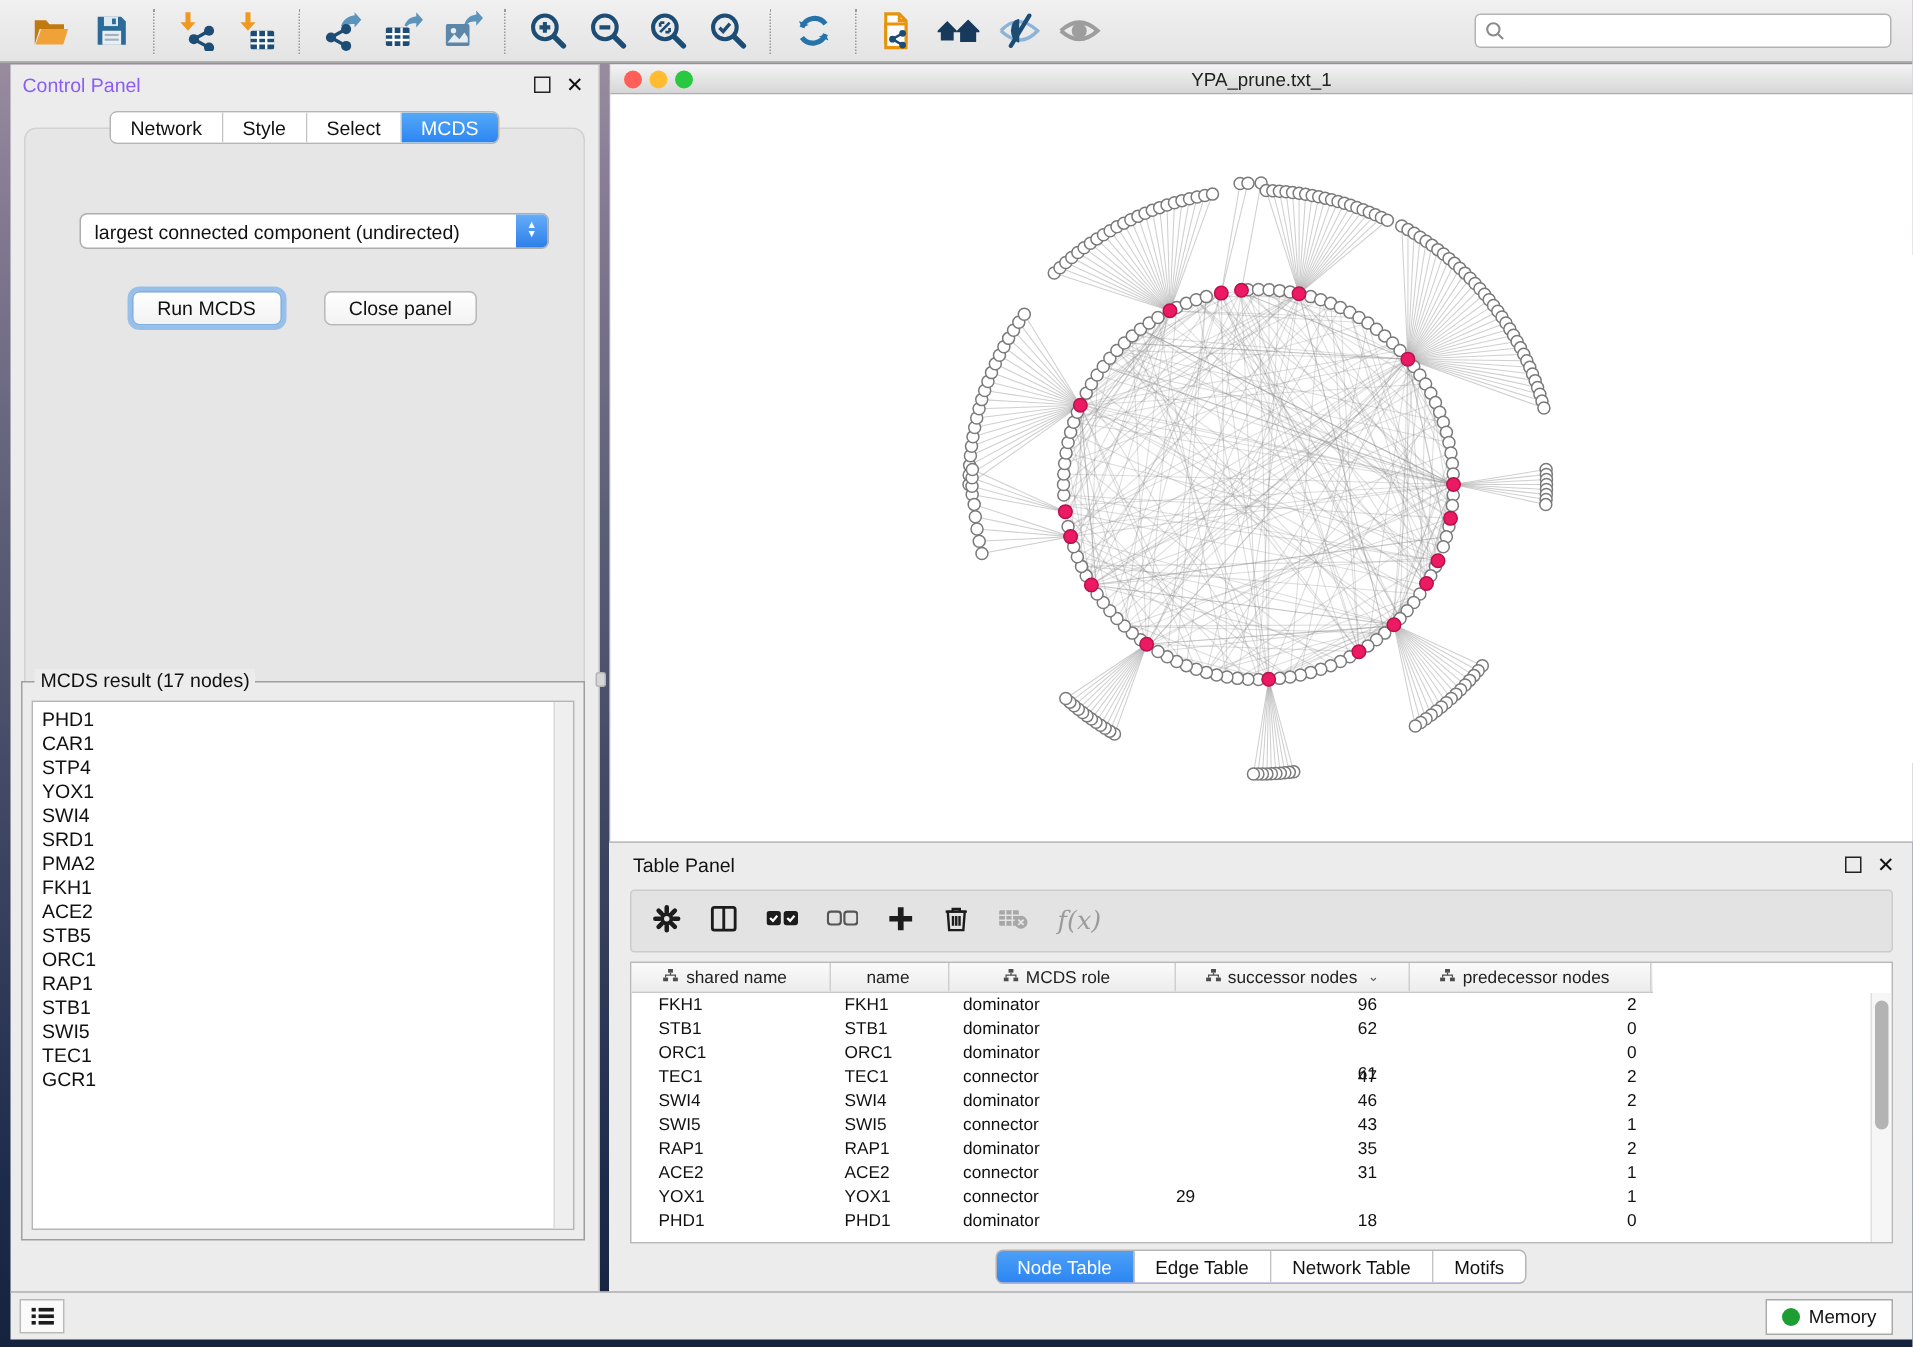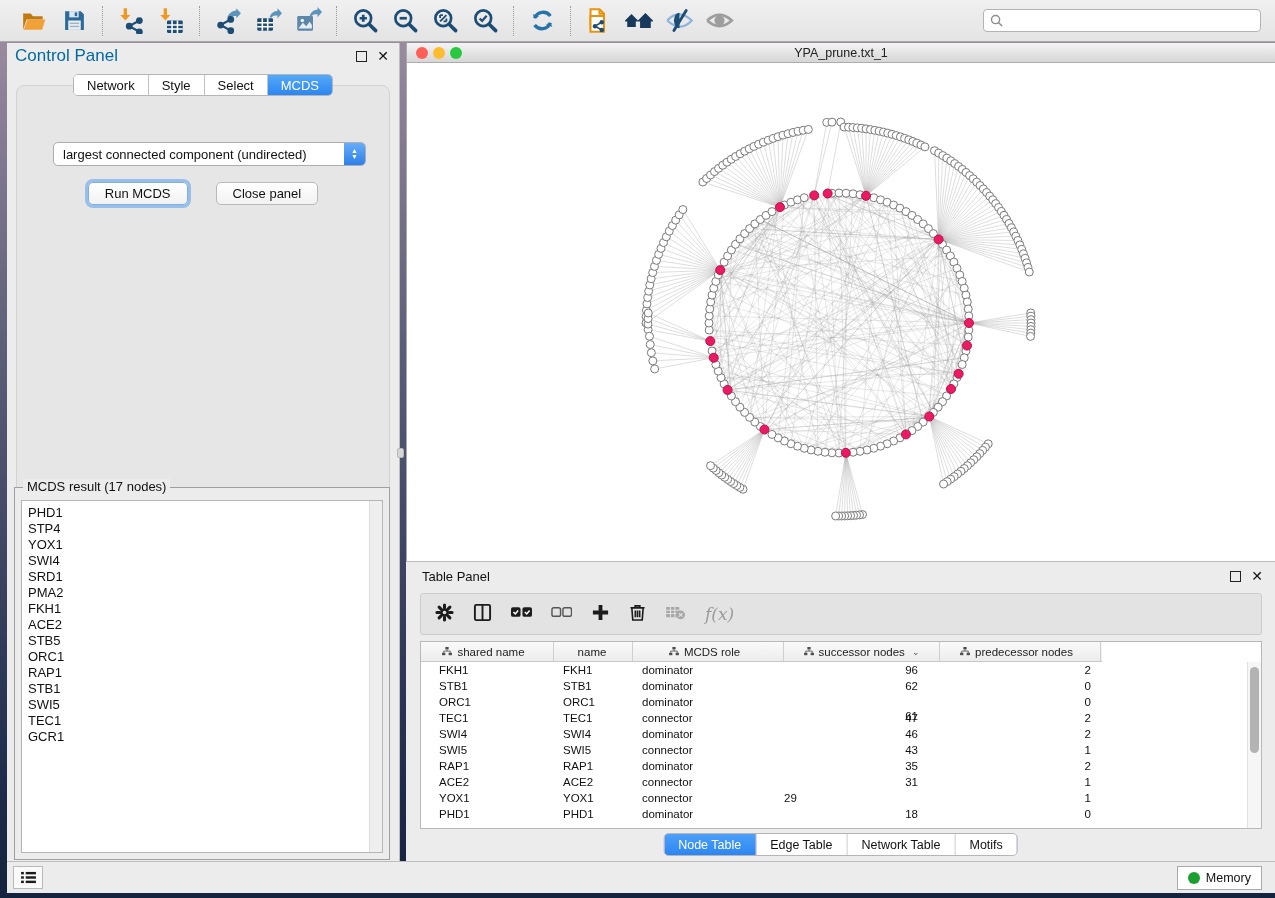--- a/index.html
+++ b/index.html
@@ -17,37 +17,37 @@
     border-bottom:1px solid #a9a9a9; display:flex; align-items:center; padding:0 14px; }
   .tb-ico { width:30px; height:30px; display:flex; align-items:center; justify-content:center; margin:0 5px; }
   .tb-sep { width:1px; height:30px; border-left:1px dotted #9a9a9a; margin:0 8px; }
   #search-box { margin-left:auto; width:278px; height:23px; background:#fff;
     border:1px solid #b3b3b3; border-radius:4px; display:flex; align-items:center; padding:0 6px; }
   #search-box input { border:none; outline:none; flex:1; font-size:12px; background:transparent; margin-left:5px; font-family:inherit; }
 
   
   #control-panel { left:7px; top:43px; width:393px; height:818px; background:#ececec; border-right:1px solid #bdbdbd; }
   #cp-header { position:absolute; left:0; top:0; width:100%; height:26px; display:flex; align-items:center; padding:0 10px 0 8px; }
-  #cp-title { font-size:17px; color:#0369a1; }
+  #cp-title { font-size:13px; color:#8b5cf6; }
   .win-btns { margin-left:auto; display:flex; align-items:center; gap:10px; }
   .float-ico { width:11px; height:11px; border:1.5px solid #222; display:inline-block; }
   .close-ico { font-size:14px; font-weight:bold; color:#111; line-height:11px; }
   #cp-tabs { position:absolute; left:50%; transform:translateX(-50%); top:31px; display:flex; height:22px; border:1px solid #b5b5b5; border-radius:5px; overflow:hidden; background:#fff; z-index:2; }
   .cp-tab { padding:0 13px; display:flex; align-items:center; font-size:13px; background:#fff; border-right:1px solid #c3c3c3; cursor:default; }
   .cp-tab:last-child { border-right:none; }
   .cp-tab.active { background:linear-gradient(180deg,#55a9f7,#2c86f2); color:#fff; }
   #cp-inner { position:absolute; left:9px; right:9px; top:42px; height:420px; background:#e6e6e6; border:1px solid #d2d2d2; border-radius:8px; }
   #opt-label { position:absolute; top:34px; width:100%; text-align:center; font-size:13px; }
   #opt-select { position:absolute; left:36px; top:56px; width:313px; height:24px; background:#fff; border:1px solid #adadad; border-radius:5px; display:flex; align-items:center; }
   #opt-select .sel-text { flex:1; padding-left:9px; font-size:13px; white-space:nowrap; overflow:hidden; }
   .stepper { width:21px; height:100%; border-radius:0 4px 4px 0; background:linear-gradient(180deg,#66adf9,#2d7fe9); display:flex; flex-direction:column; align-items:center; justify-content:center; color:#fff; font-size:7px; line-height:6px; }
-  #cp-buttons { position:absolute; top:96px; width:100%; display:flex; justify-content:center; gap:28px; }
+  #cp-buttons { position:absolute; top:108px; width:100%; display:flex; justify-content:center; gap:28px; }
   .mac-btn { height:23px; background:linear-gradient(180deg,#ffffff,#f2f2f2); border:1px solid #b9b9b9; border-radius:5px; font-size:13px; font-family:inherit; padding:0 16px; color:#111; }
   .mac-btn.focused { box-shadow:0 0 0 3px rgba(110,170,235,.65); border-color:#7fb0e0; }
-  #mcds-fieldset { position:absolute; left:7px; right:9px; top:444px; height:373px; border:1px solid #9f9f9f; background:#ececec; }
+  #mcds-fieldset { position:absolute; left:7px; right:9px; top:411px; height:373px; border:1px solid #9f9f9f; background:#ececec; }
   #mcds-legend { position:absolute; left:8px; top:-9px; background:#ececec; padding:0 4px; font-size:13px; }
   #mcds-list { position:absolute; left:6px; right:6px; top:12px; bottom:6px; background:#fff; border:1px solid #b5b5b5; overflow:hidden; }
   #mcds-items { padding:4px 0 0 6px; font-size:13px; line-height:16px; }
   #mcds-scroll { position:absolute; right:0; top:0; bottom:0; width:13px; background:#efefef; border-left:1px solid #dcdcdc; }
 
   
   #network-window { left:406px; top:43px; width:869px; height:518px; background:#fff; border-left:1px solid #a8a8a8; }
   #net-titlebar { position:absolute; left:0; top:0; width:100%; height:20px;
     background:linear-gradient(180deg,#f4f4f4,#d6d6d6); border-bottom:1px solid #adadad; display:flex; align-items:center; }
   .traffic { width:12px; height:12px; border-radius:50%; margin-left:9px; }
@@ -272,20 +272,21 @@
     <div id="cp-buttons">
       <button class="mac-btn focused">Run MCDS</button>
       <button class="mac-btn">Close panel</button>
     </div>
   </div>
   <div id="mcds-fieldset">
     <span id="mcds-legend">MCDS result (17 nodes)</span>
     <div id="mcds-list">
       <div id="mcds-items">
           <div class="mcds-item">PHD1</div>
+          <div class="mcds-item">CAR1</div>
           <div class="mcds-item">STP4</div>
           <div class="mcds-item">YOX1</div>
           <div class="mcds-item">SWI4</div>
           <div class="mcds-item">SRD1</div>
           <div class="mcds-item">PMA2</div>
           <div class="mcds-item">FKH1</div>
           <div class="mcds-item">ACE2</div>
           <div class="mcds-item">STB5</div>
           <div class="mcds-item">ORC1</div>
           <div class="mcds-item">RAP1</div>

